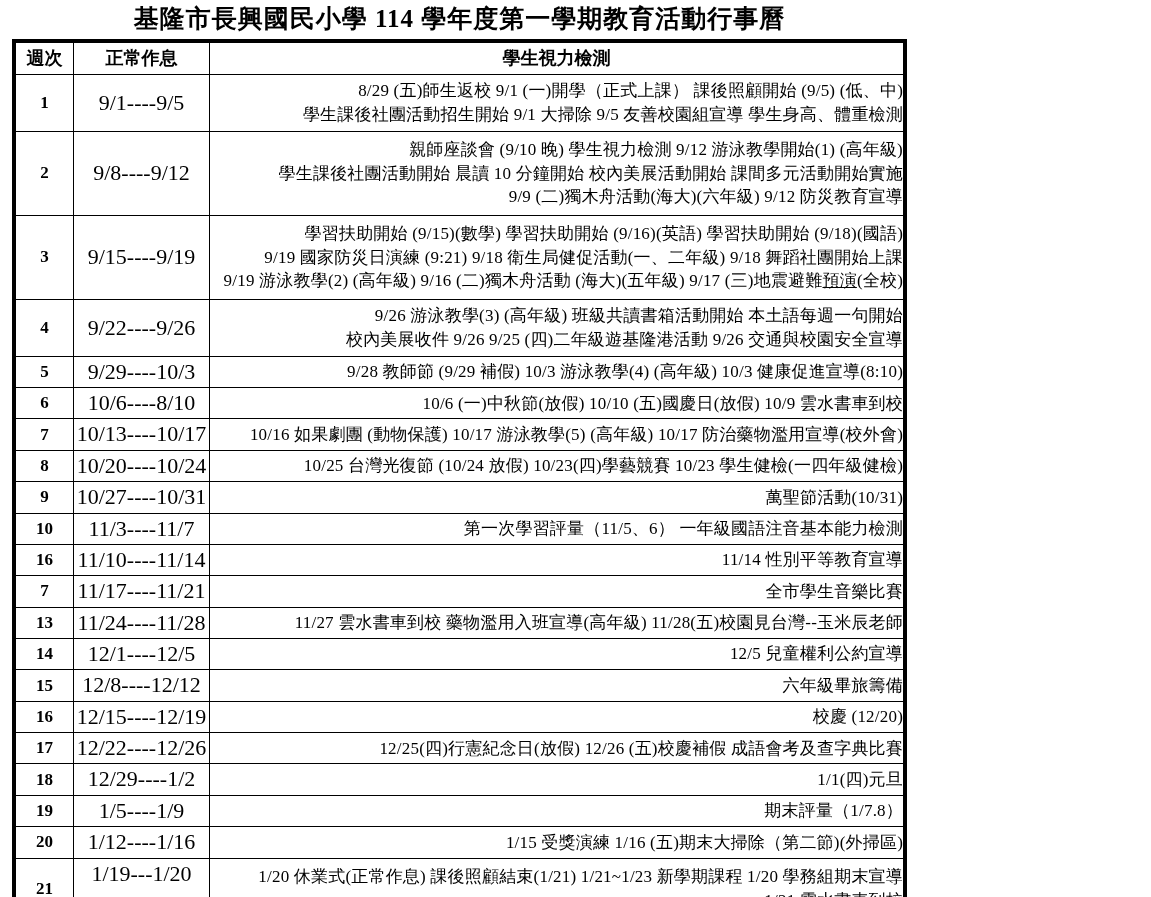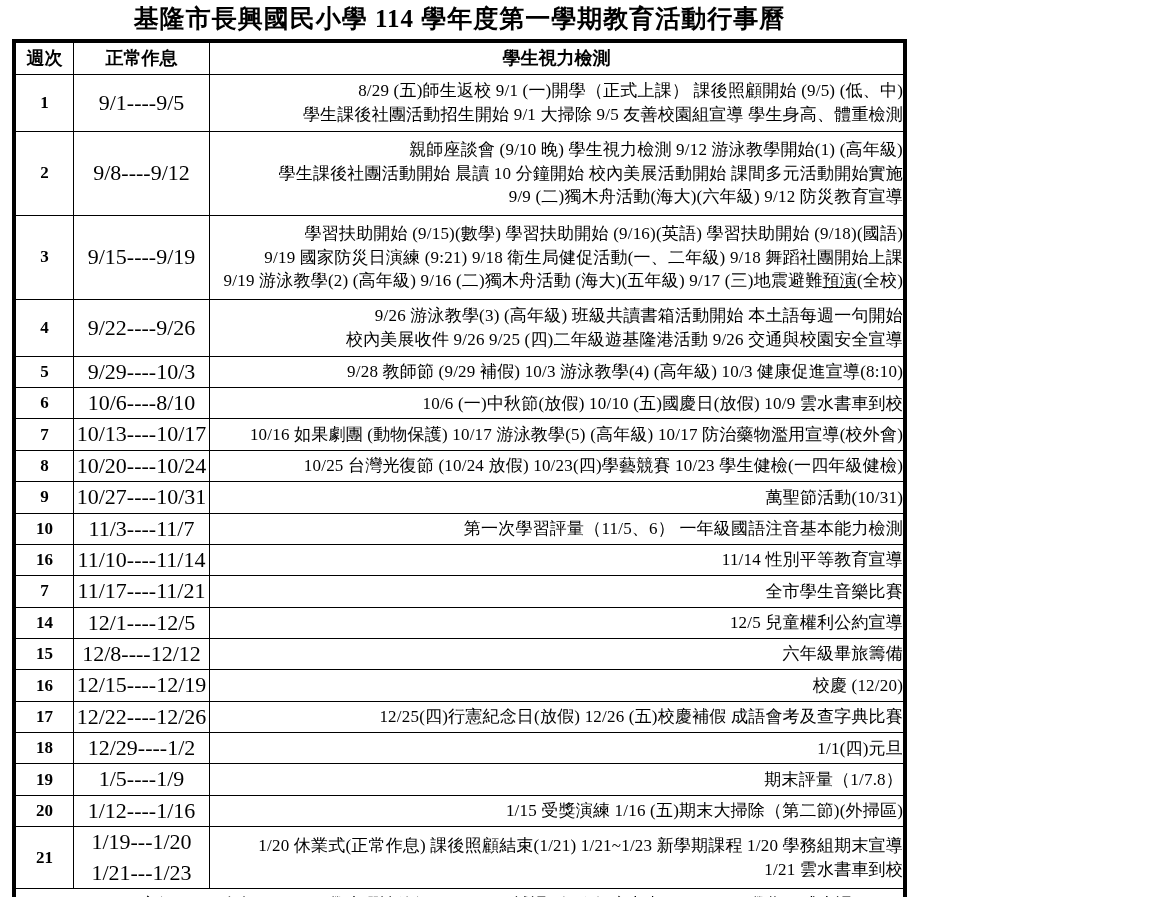--- a/index.html
+++ b/index.html
@@ -224,20 +224,29 @@
           <tr class="row-h1">
             <td class="week">7</td>
             <td class="date">
               <span class="ln">11/17----11/21</span>
             </td>
             <td class="act">
               <span class="ln">全市學生音樂比賽</span>
             </td>
           </tr>
           <tr class="row-h1">
+            <td class="week">13</td>
+            <td class="date">
+              <span class="ln">11/24----11/28</span>
+            </td>
+            <td class="act">
+              <span class="ln">11/27 雲水書車到校        藥物濫用入班宣導(高年級)        11/28(五)校園見台灣--玉米辰老師</span>
+            </td>
+          </tr>
+          <tr class="row-h1">
             <td class="week">14</td>
             <td class="date">
               <span class="ln">12/1----12/5</span>
             </td>
             <td class="act">
               <span class="ln">12/5 兒童權利公約宣導</span>
             </td>
           </tr>
           <tr class="row-h1">
             <td class="week">15</td>

